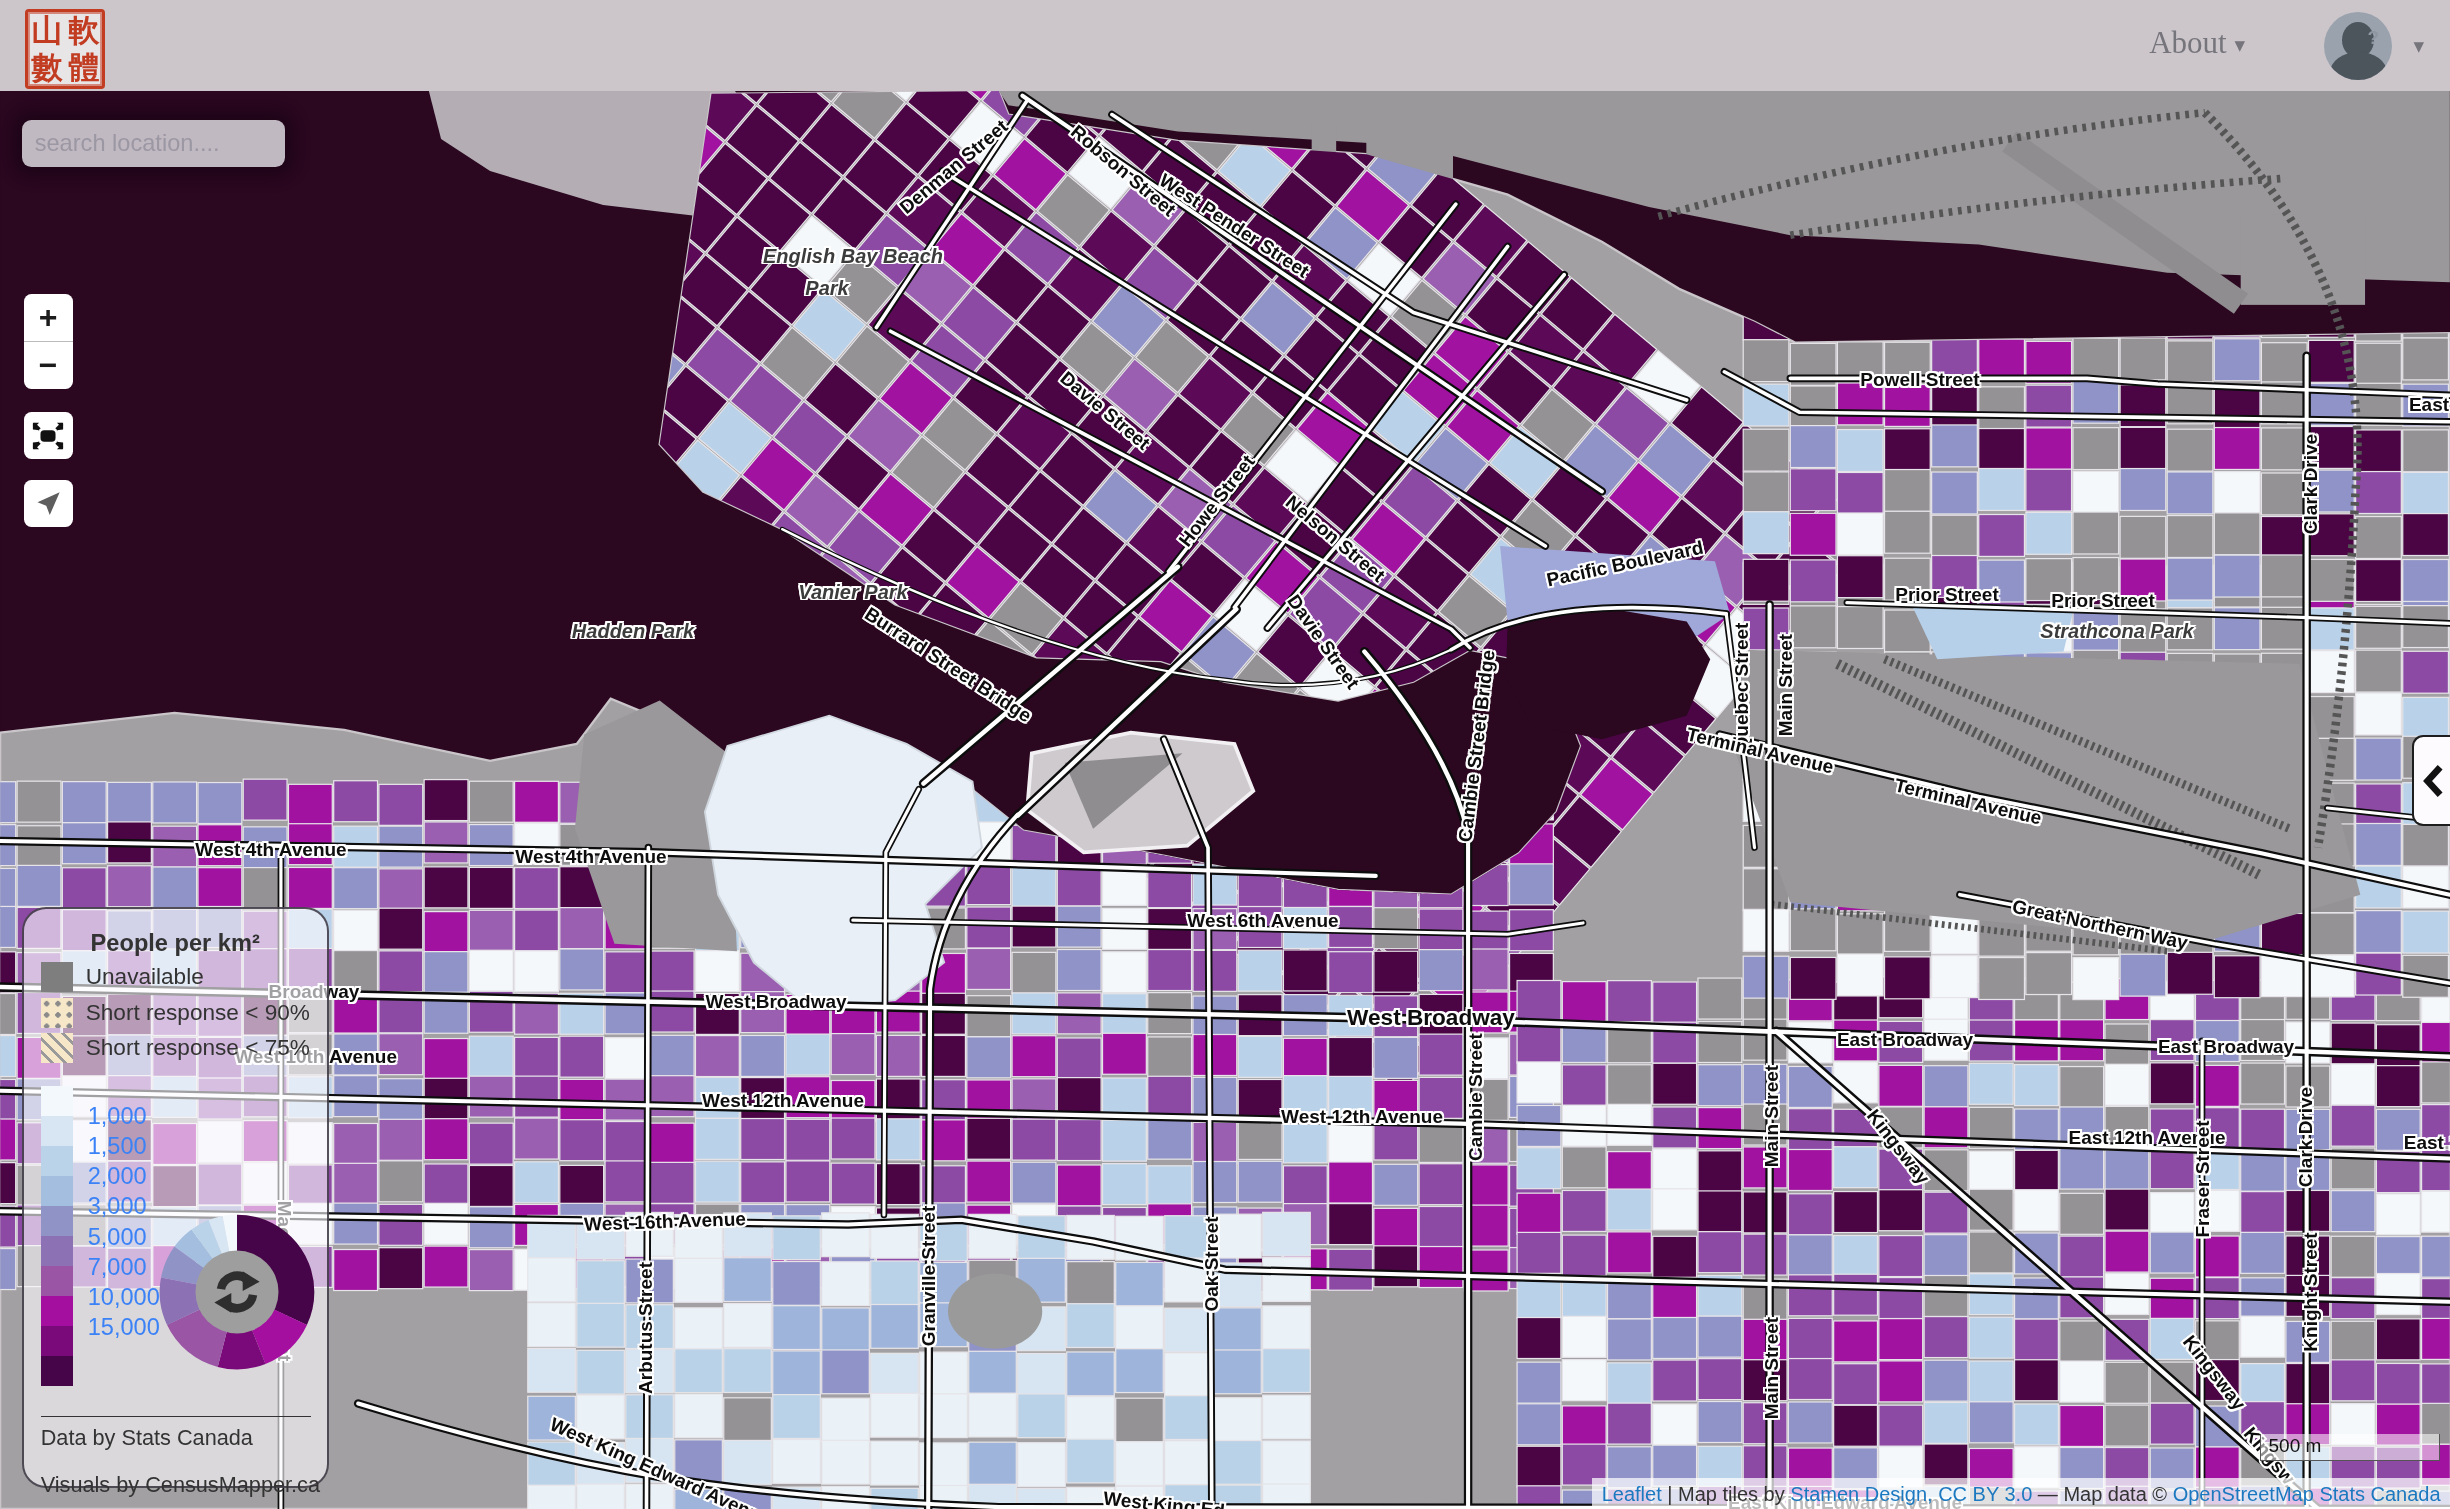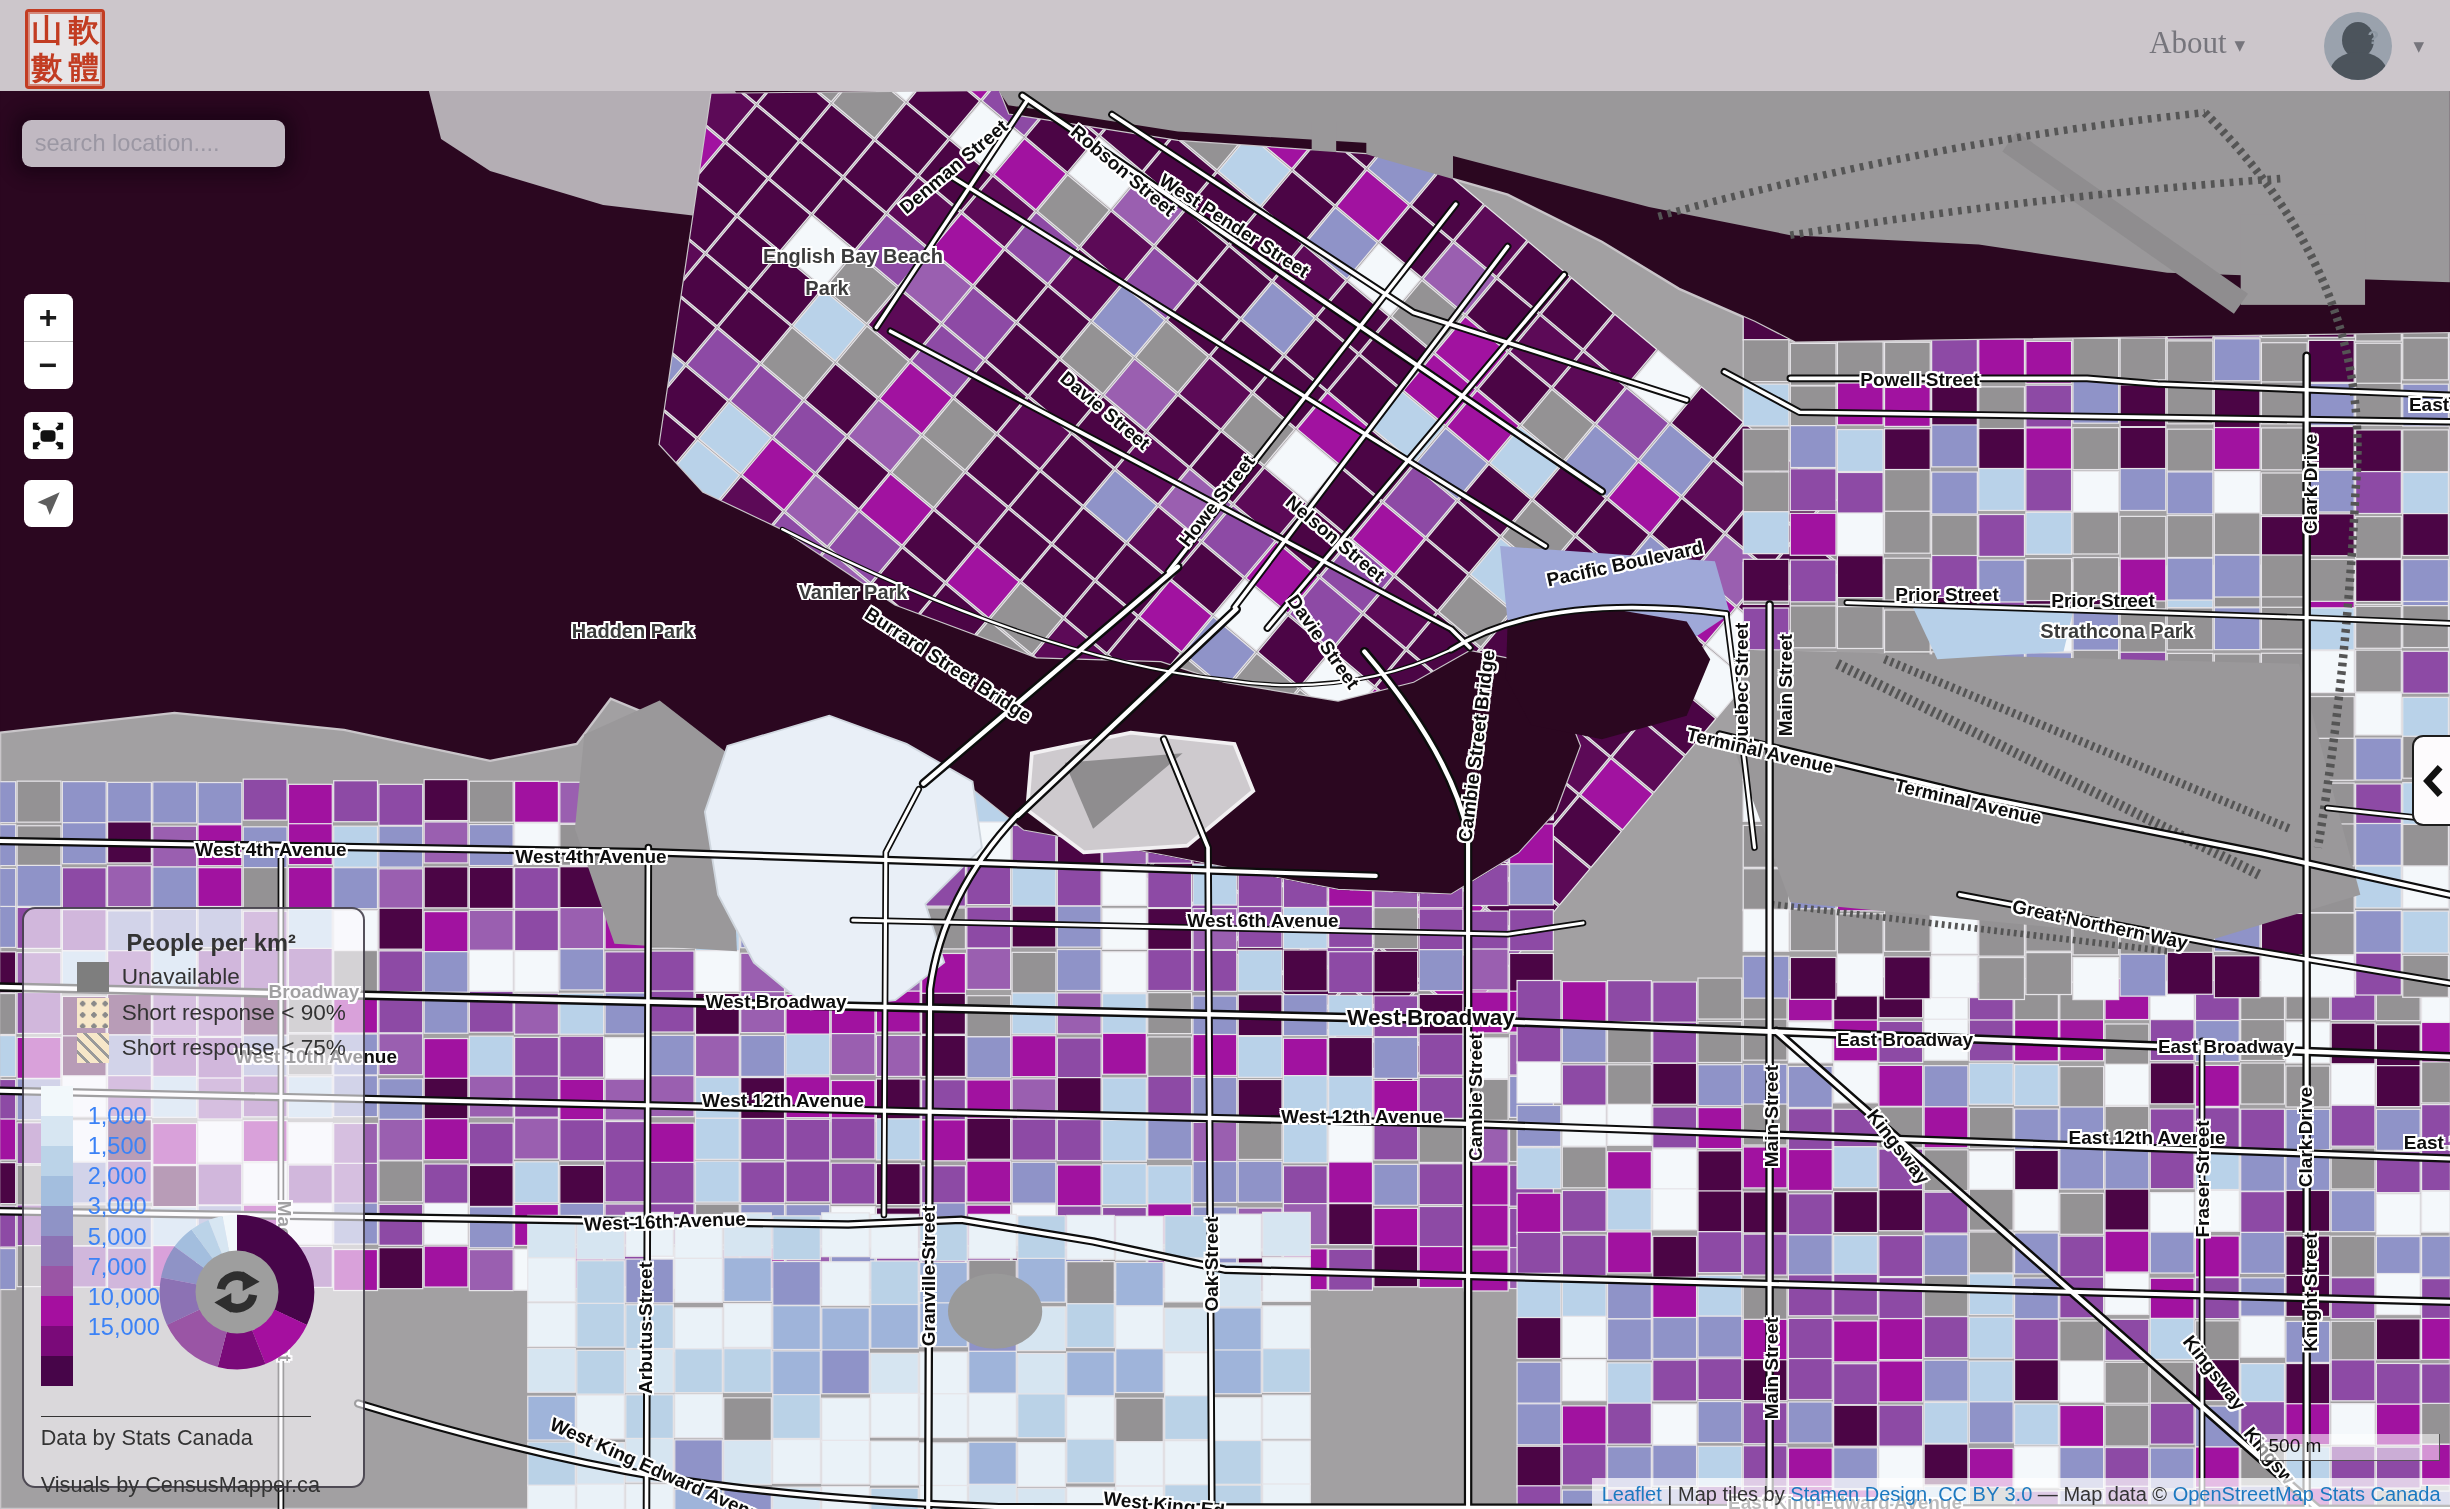--- a/index.html
+++ b/index.html
@@ -22,40 +22,40 @@
   #avatar .q{position:absolute;right:13px;top:15px;color:#8d97a2;font-size:19px;font-weight:bold;}
   #av-caret{position:absolute;right:26px;top:34px;font-size:21px;cursor:pointer;}
 
   
   #map{position:absolute;left:0;top:91px;width:2450px;height:1418px;z-index:1;}
   #map svg{position:absolute;left:0;top:0;}
   #labels{position:absolute;left:0;top:91px;width:2450px;height:1418px;z-index:2;pointer-events:none;}
   .slab{position:absolute;white-space:nowrap;font-weight:bold;color:#0d0d0d;
         text-shadow:-1.9px -1.9px 0 #fff,1.9px -1.9px 0 #fff,-1.9px 1.9px 0 #fff,1.9px 1.9px 0 #fff,
                     0 -1.9px 0 #fff,0 1.9px 0 #fff,-1.9px 0 0 #fff,1.9px 0 0 #fff;}
-  .plab{position:absolute;white-space:nowrap;color:#3c3c3c;font-weight:bold;
+  .plab{position:absolute;white-space:nowrap;font-style:italic;color:#3c3c3c;font-weight:bold;
         text-shadow:-1.9px -1.9px 0 #fff,1.9px -1.9px 0 #fff,-1.9px 1.9px 0 #fff,1.9px 1.9px 0 #fff,
                     0 -1.9px 0 #fff,0 1.9px 0 #fff,-1.9px 0 0 #fff,1.9px 0 0 #fff;}
 
   
   #search{position:absolute;left:21.7px;top:120px;width:237px;height:47px;z-index:10;border:0;border-radius:9.4px;
           background:rgba(206,201,208,.92);box-shadow:0 0 15px 9.4px rgba(12,0,12,.42);
           font-size:23.6px;padding:0 13px;color:#3a3a42;outline:none;}
   #search::placeholder{color:#9b97a3;}
   .lbtn{position:absolute;left:23.6px;width:49px;height:47px;background:#fff;z-index:10;cursor:pointer;
         display:flex;align-items:center;justify-content:center;font-size:32px;font-weight:bold;color:#1c1c1c;}
   #zoom-in{top:294px;border-radius:7.5px 7.5px 0 0;border-bottom:0.9px solid #bbb;}
   #zoom-out{top:342px;border-radius:0 0 7.5px 7.5px;}
   #fs-btn{top:412px;border-radius:7.5px;}
   #loc-btn{top:480px;border-radius:7.5px;}
 
   
   #legend{position:absolute;left:21.7px;top:907px;width:303px;height:577px;z-index:12;
-          background:rgba(252,250,253,.62);border:2.8px solid rgba(40,34,48,.78);border-radius:13px;
-          color:#333;padding-left:36px;}
+          background:rgba(252,250,253,.62);border:2.8px solid rgba(40,34,48,.78);border-radius:24px;
+          color:#333;}
   #legend .title{text-align:center;font-weight:bold;font-size:23.6px;margin-top:21px;}
   .lrow{display:flex;align-items:center;margin:3.8px 0 0 17px;height:32px;}
   .lrow .sw{width:32px;height:30px;flex:0 0 32px;}
   .lrow .txt{font-size:22.6px;margin-left:13px;}
   .sw-gray{background:#7e7e7e;}
   .sw-dots{background:#f7e7c9;background-image:radial-gradient(#8a8a8a 2.5px,rgba(0,0,0,0) 2.8px);background-size:11.3px 11.3px;}
   .sw-stripes{background:repeating-linear-gradient(45deg,#f7e7c9 0 6.6px,#9a9a9a 6.6px 9.4px);}
   #ramp-wrap{position:absolute;left:17px;top:177px;width:264px;height:302px;}
   #ramp{position:absolute;left:0;top:0;width:32px;}
   #ramp div{width:32px;height:30px;}

